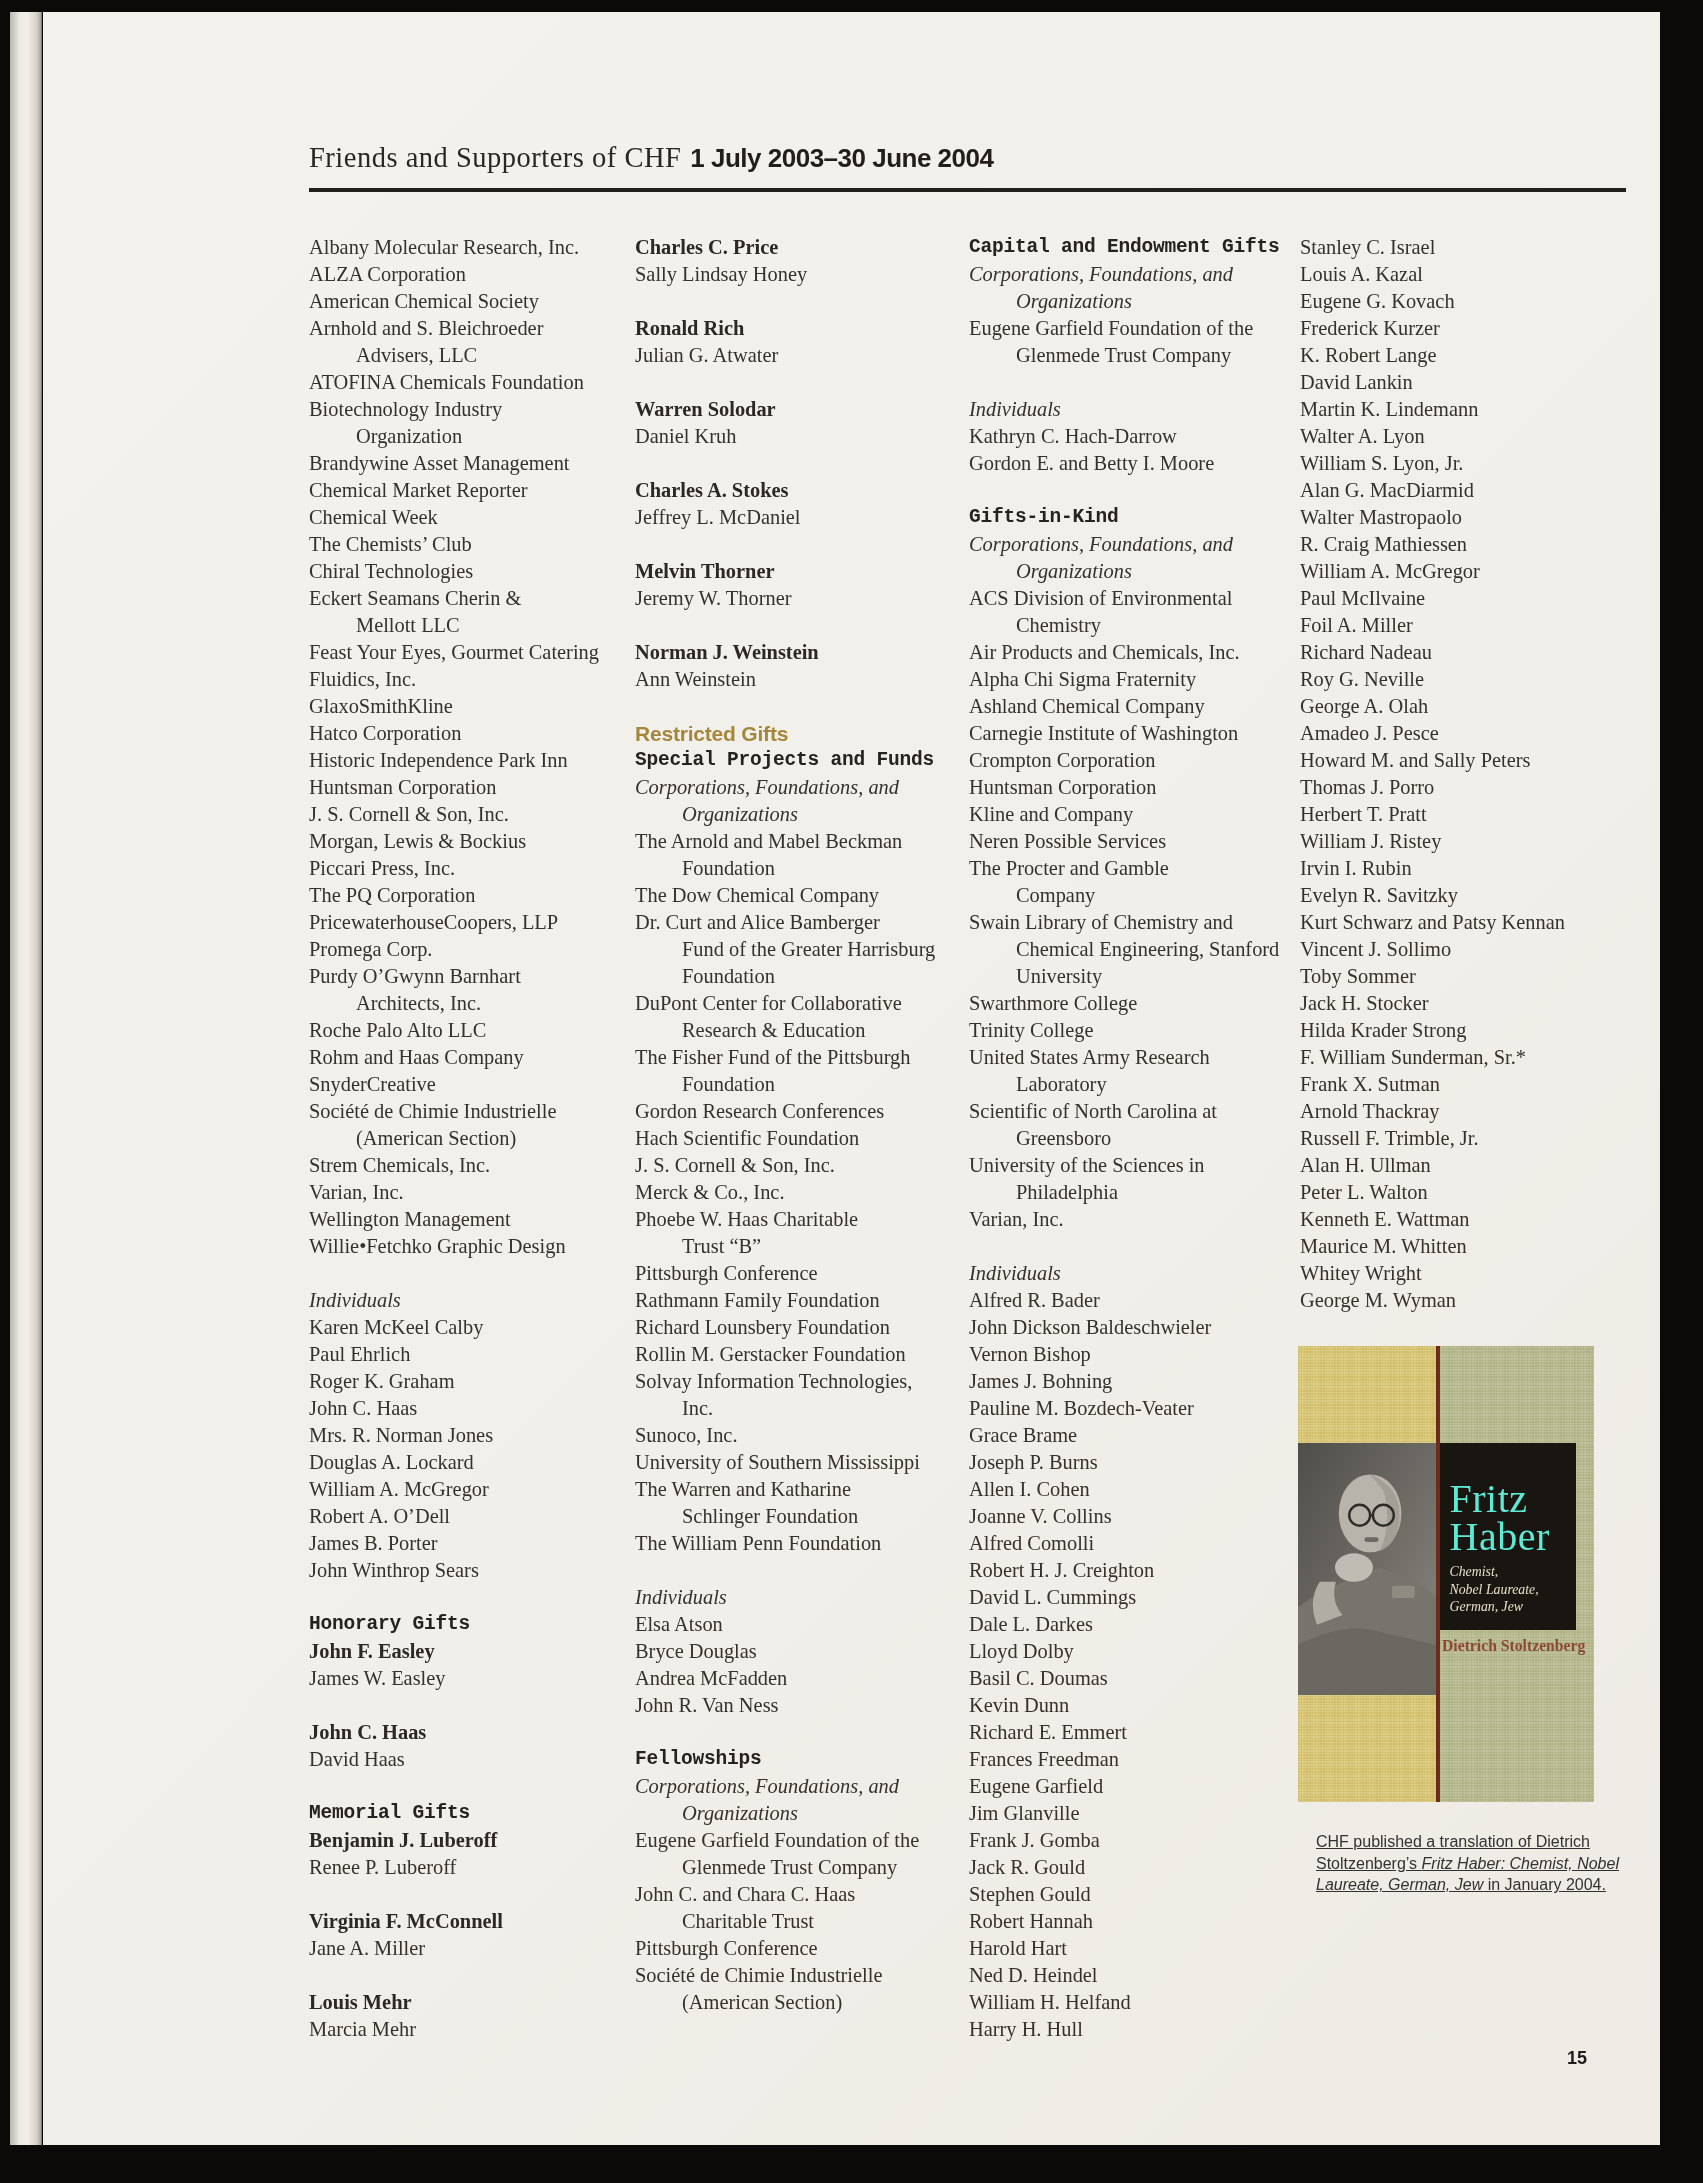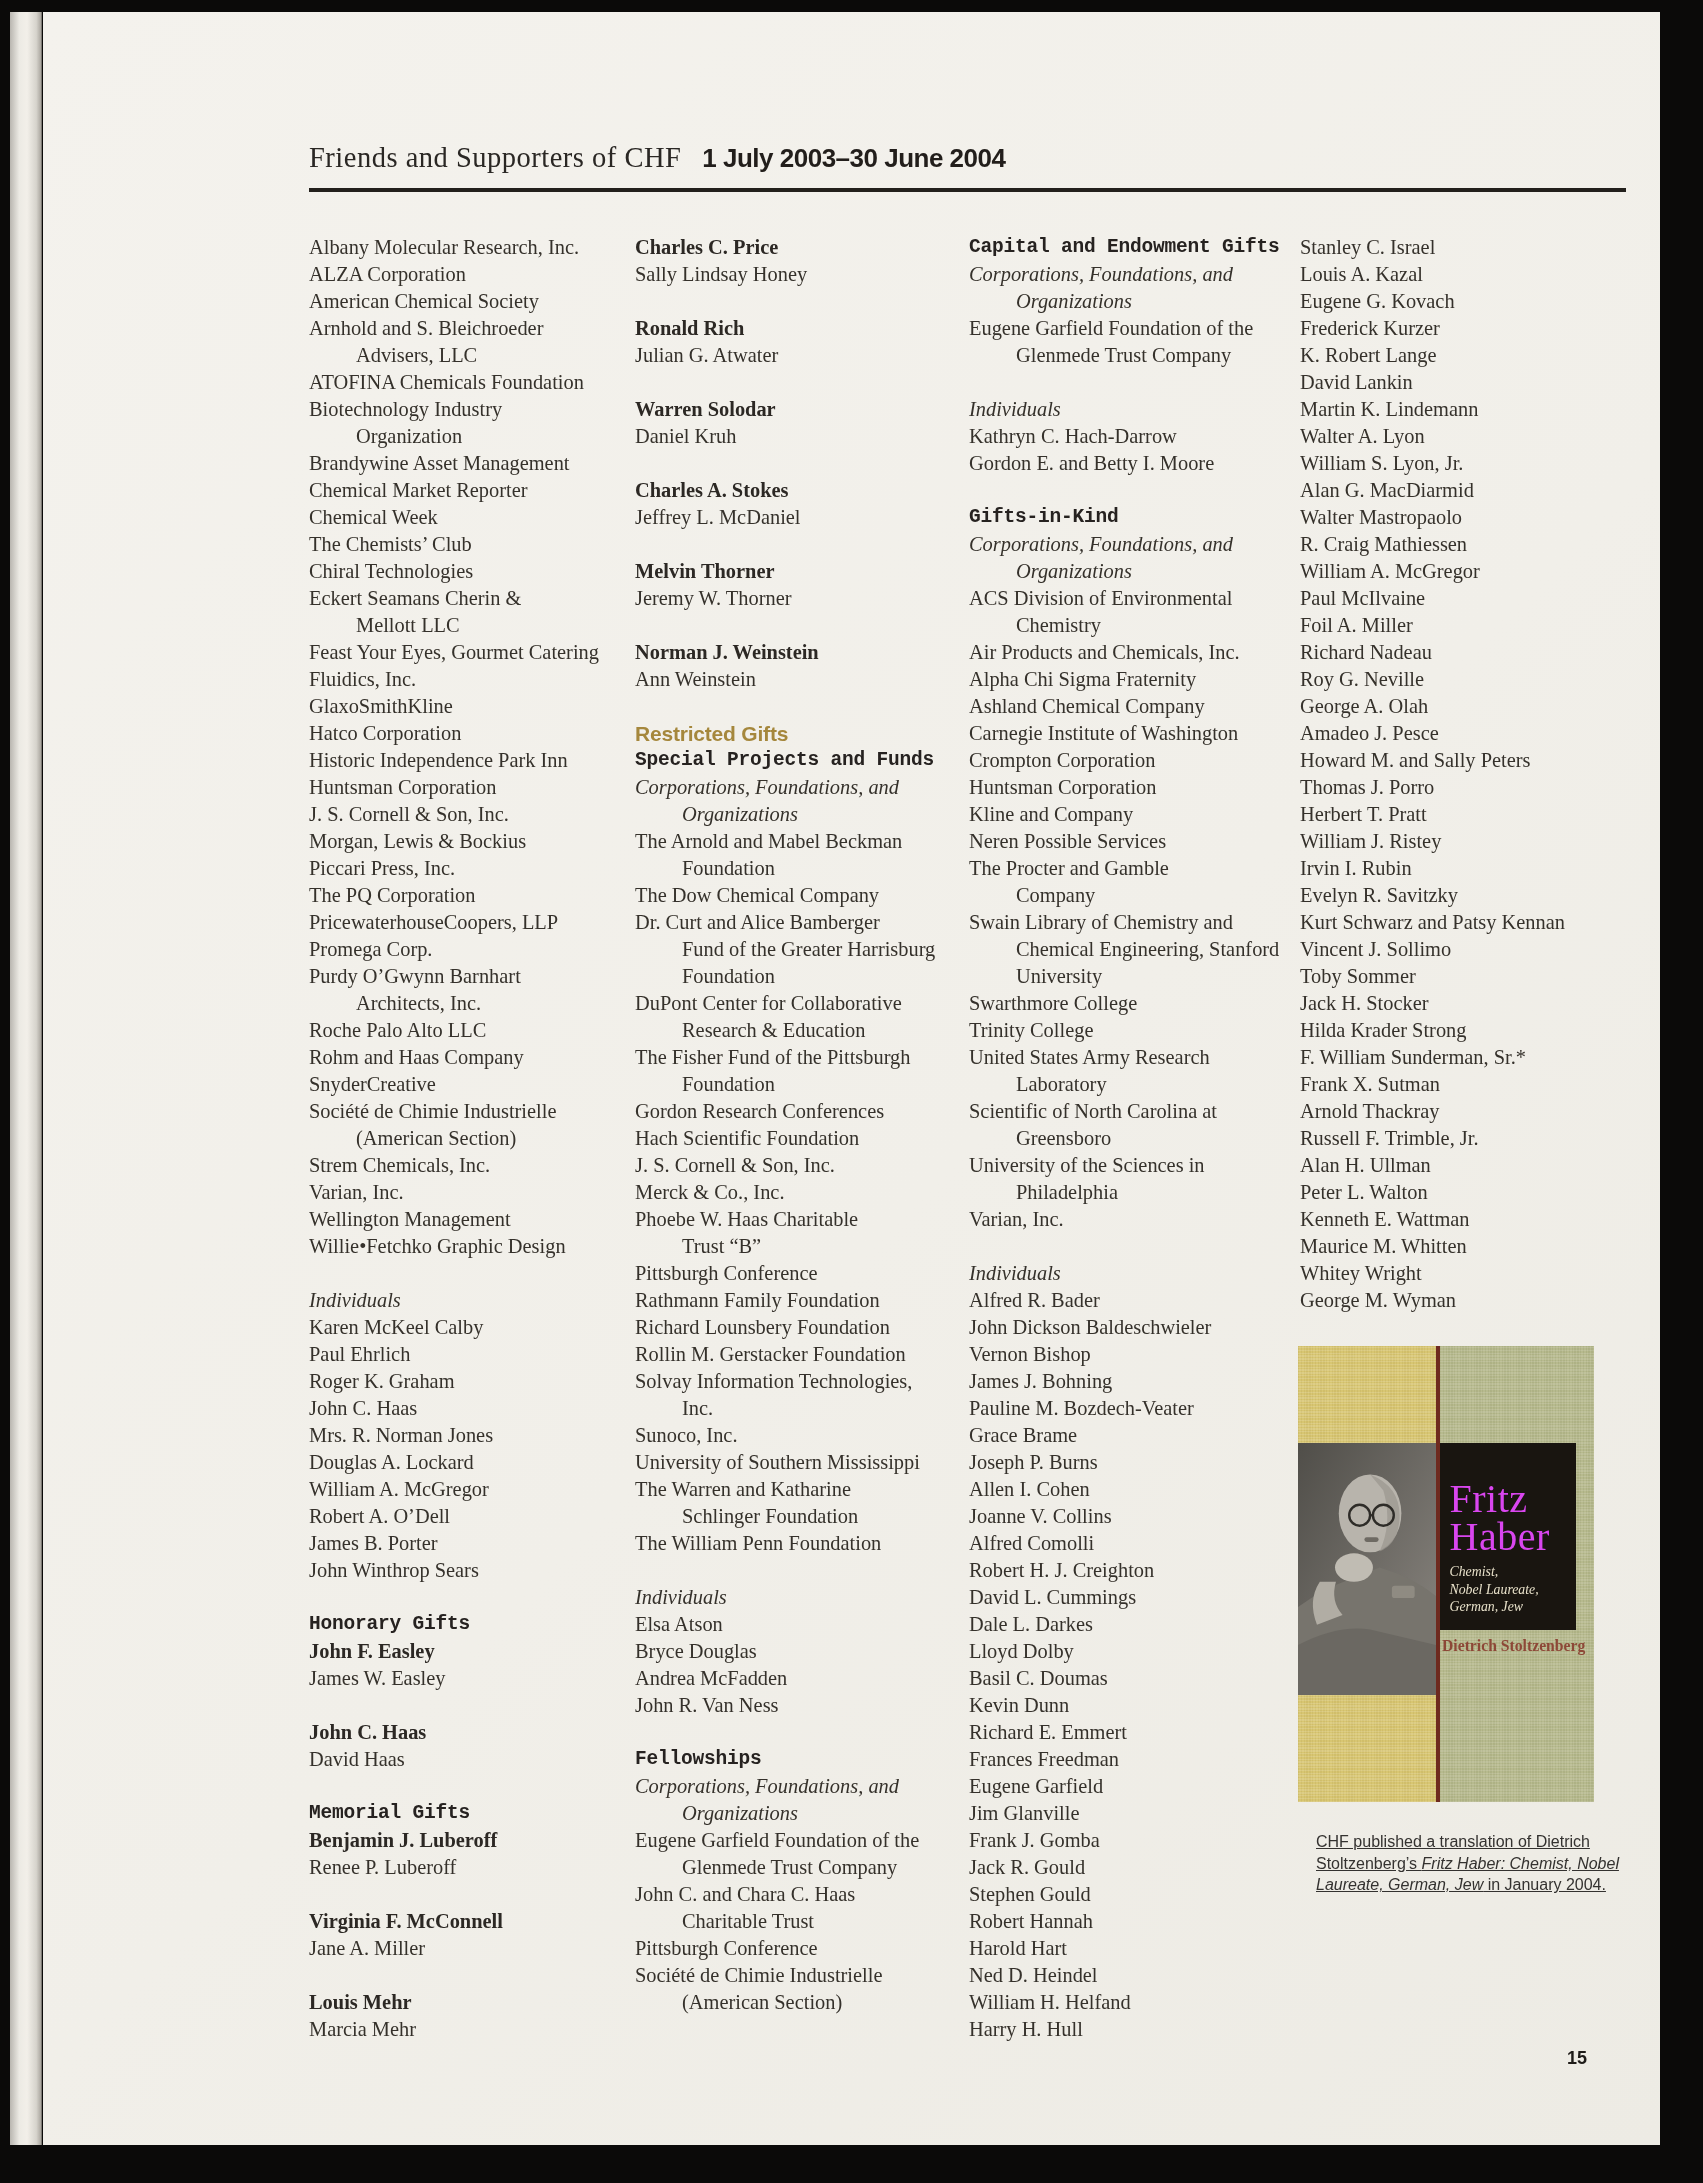--- a/index.html
+++ b/index.html
@@ -12,21 +12,21 @@
     background:linear-gradient(90deg,#b9b6b0 0%,#eceae4 30%,#f2efe9 55%,#d6d3cc 85%,#aaa69f 100%);
     border-right:1.4px solid #7d7a74;
   }
   .page{
     position:absolute;left:43px;top:12.3px;width:1617px;height:2133px;
     background:linear-gradient(135deg,#f4f2ed 0%,#f1efe9 55%,#edebe4 100%);
   }
   
   .header{position:absolute;left:266px;top:129px;white-space:nowrap;}
   .title{font:400 28.5px/33px "Liberation Serif",serif;color:#2a2724;letter-spacing:0.5px;margin-top:7px;}
-  .date{font:700 26px/33px "Liberation Sans",sans-serif;color:#221e1b;margin-left:21px;letter-spacing:-0.5px;}
+  .date{font:700 26px/33px "Liberation Sans",sans-serif;color:#221e1b;margin-left:9px;letter-spacing:-0.5px;}
   .rule{position:absolute;left:266px;top:176px;width:1317px;height:3.3px;background:#23201c;}
   
   .col{position:absolute;top:222px;width:332px;}
   .c1{left:266px;} .c2{left:592px;} .c3{left:926px;} .c4{left:1257px;}
   .ln{font:400 20.4px/27px "Liberation Serif",serif;color:#35312b;white-space:nowrap;}
   .ln.b{font-weight:700;color:#2c2824;}
   .ln.i{font-style:italic;}
   .ln.h{font-family:Liberation Mono, monospace;font-weight:700;font-size:19.5px;color:#262220;letter-spacing:-0.2px;}
   .ln.hg{font-family:"Liberation Sans",sans-serif;font-weight:700;font-size:21px;color:#a5873c;letter-spacing:-0.2px;}
   .ln.ind{padding-left:47px;}
@@ -34,21 +34,21 @@
   .cover{position:absolute;left:1255px;top:1334px;width:297px;height:456px;}
   .cov-yellow{position:absolute;left:0;top:0;width:138px;height:100%;background:#d8c672;
     background-image:repeating-linear-gradient(0deg,rgba(255,255,255,.14) 0 1.4px,transparent 1.4px 2.8px),
                      repeating-linear-gradient(90deg,rgba(150,128,52,.12) 0 1.4px,transparent 1.4px 2.8px);}
   .cov-red{position:absolute;left:138px;top:0;width:4.3px;height:100%;background:#6e2a1f;}
   .cov-green{position:absolute;left:142px;top:0;width:154px;height:100%;background:#b7ba8e;
     background-image:repeating-linear-gradient(0deg,rgba(255,255,255,.12) 0 1.4px,transparent 1.4px 2.8px),
                      repeating-linear-gradient(90deg,rgba(90,100,50,.10) 0 1.4px,transparent 1.4px 2.8px);}
   .photo{position:absolute;left:0;top:97px;width:138px;height:252px;}
   .cov-black{position:absolute;left:142px;top:97px;width:136px;height:187px;background:#191510;}
-  .bk-title{position:absolute;left:9.5px;top:37px;font:400 40px/38px "Liberation Serif",serif;color:#d946ef;letter-spacing:0.5px;}
+  .bk-title{position:absolute;left:9.5px;top:37px;font:400 40px/38px "Liberation Serif",serif;color:#5eead4;letter-spacing:0.5px;}
   .bk-sub{position:absolute;left:9.5px;top:120px;font:italic 400 13.8px/17.6px "Liberation Serif",serif;color:#e8e1ca;}
   .bk-author{position:absolute;left:137px;top:290px;font:700 15.7px/19px "Liberation Serif",serif;color:#8d4837;margin-left:7px;}
   
   .caption{position:absolute;left:1257px;top:1803px;width:332px;margin:16px;
     font:400 16px/21.4px "Liberation Sans",sans-serif;color:#343230;text-decoration:underline;}
   .caption i{font-style:italic;}
   
   .pagenum{position:absolute;left:1524px;top:2036px;font:700 18px/21px "Liberation Sans",sans-serif;color:#1f1c19;}
 </style>
 </head>

